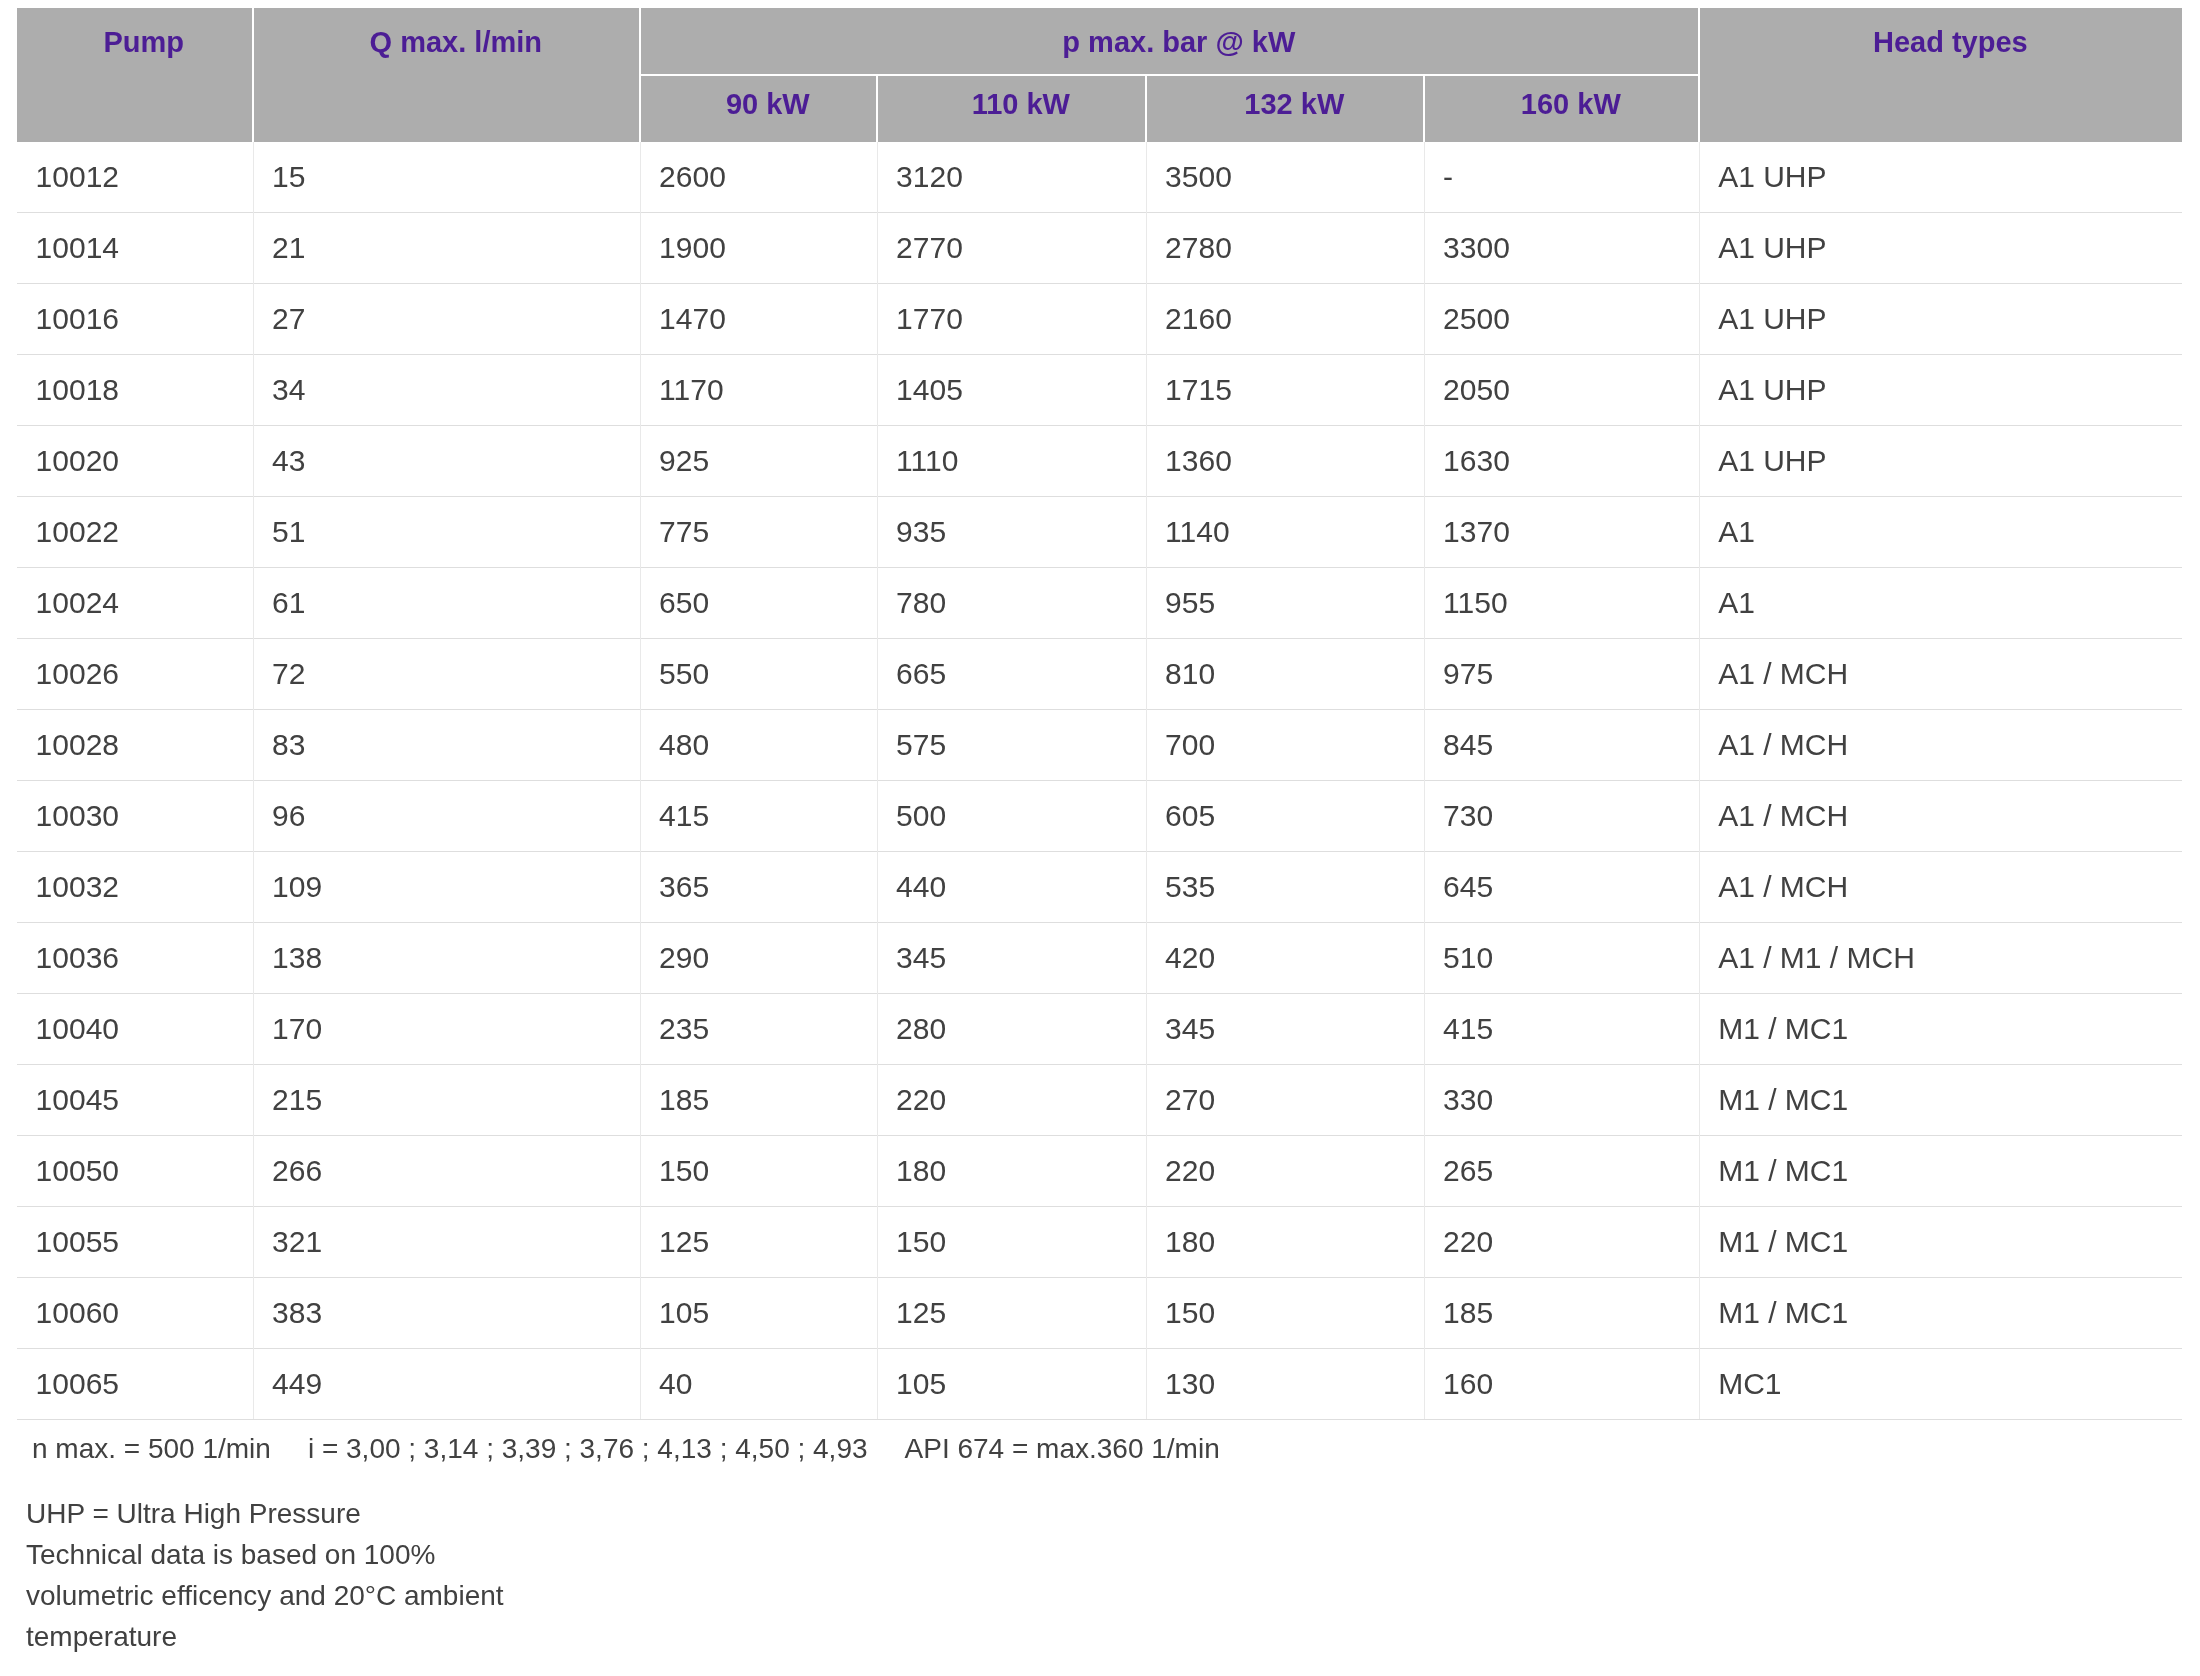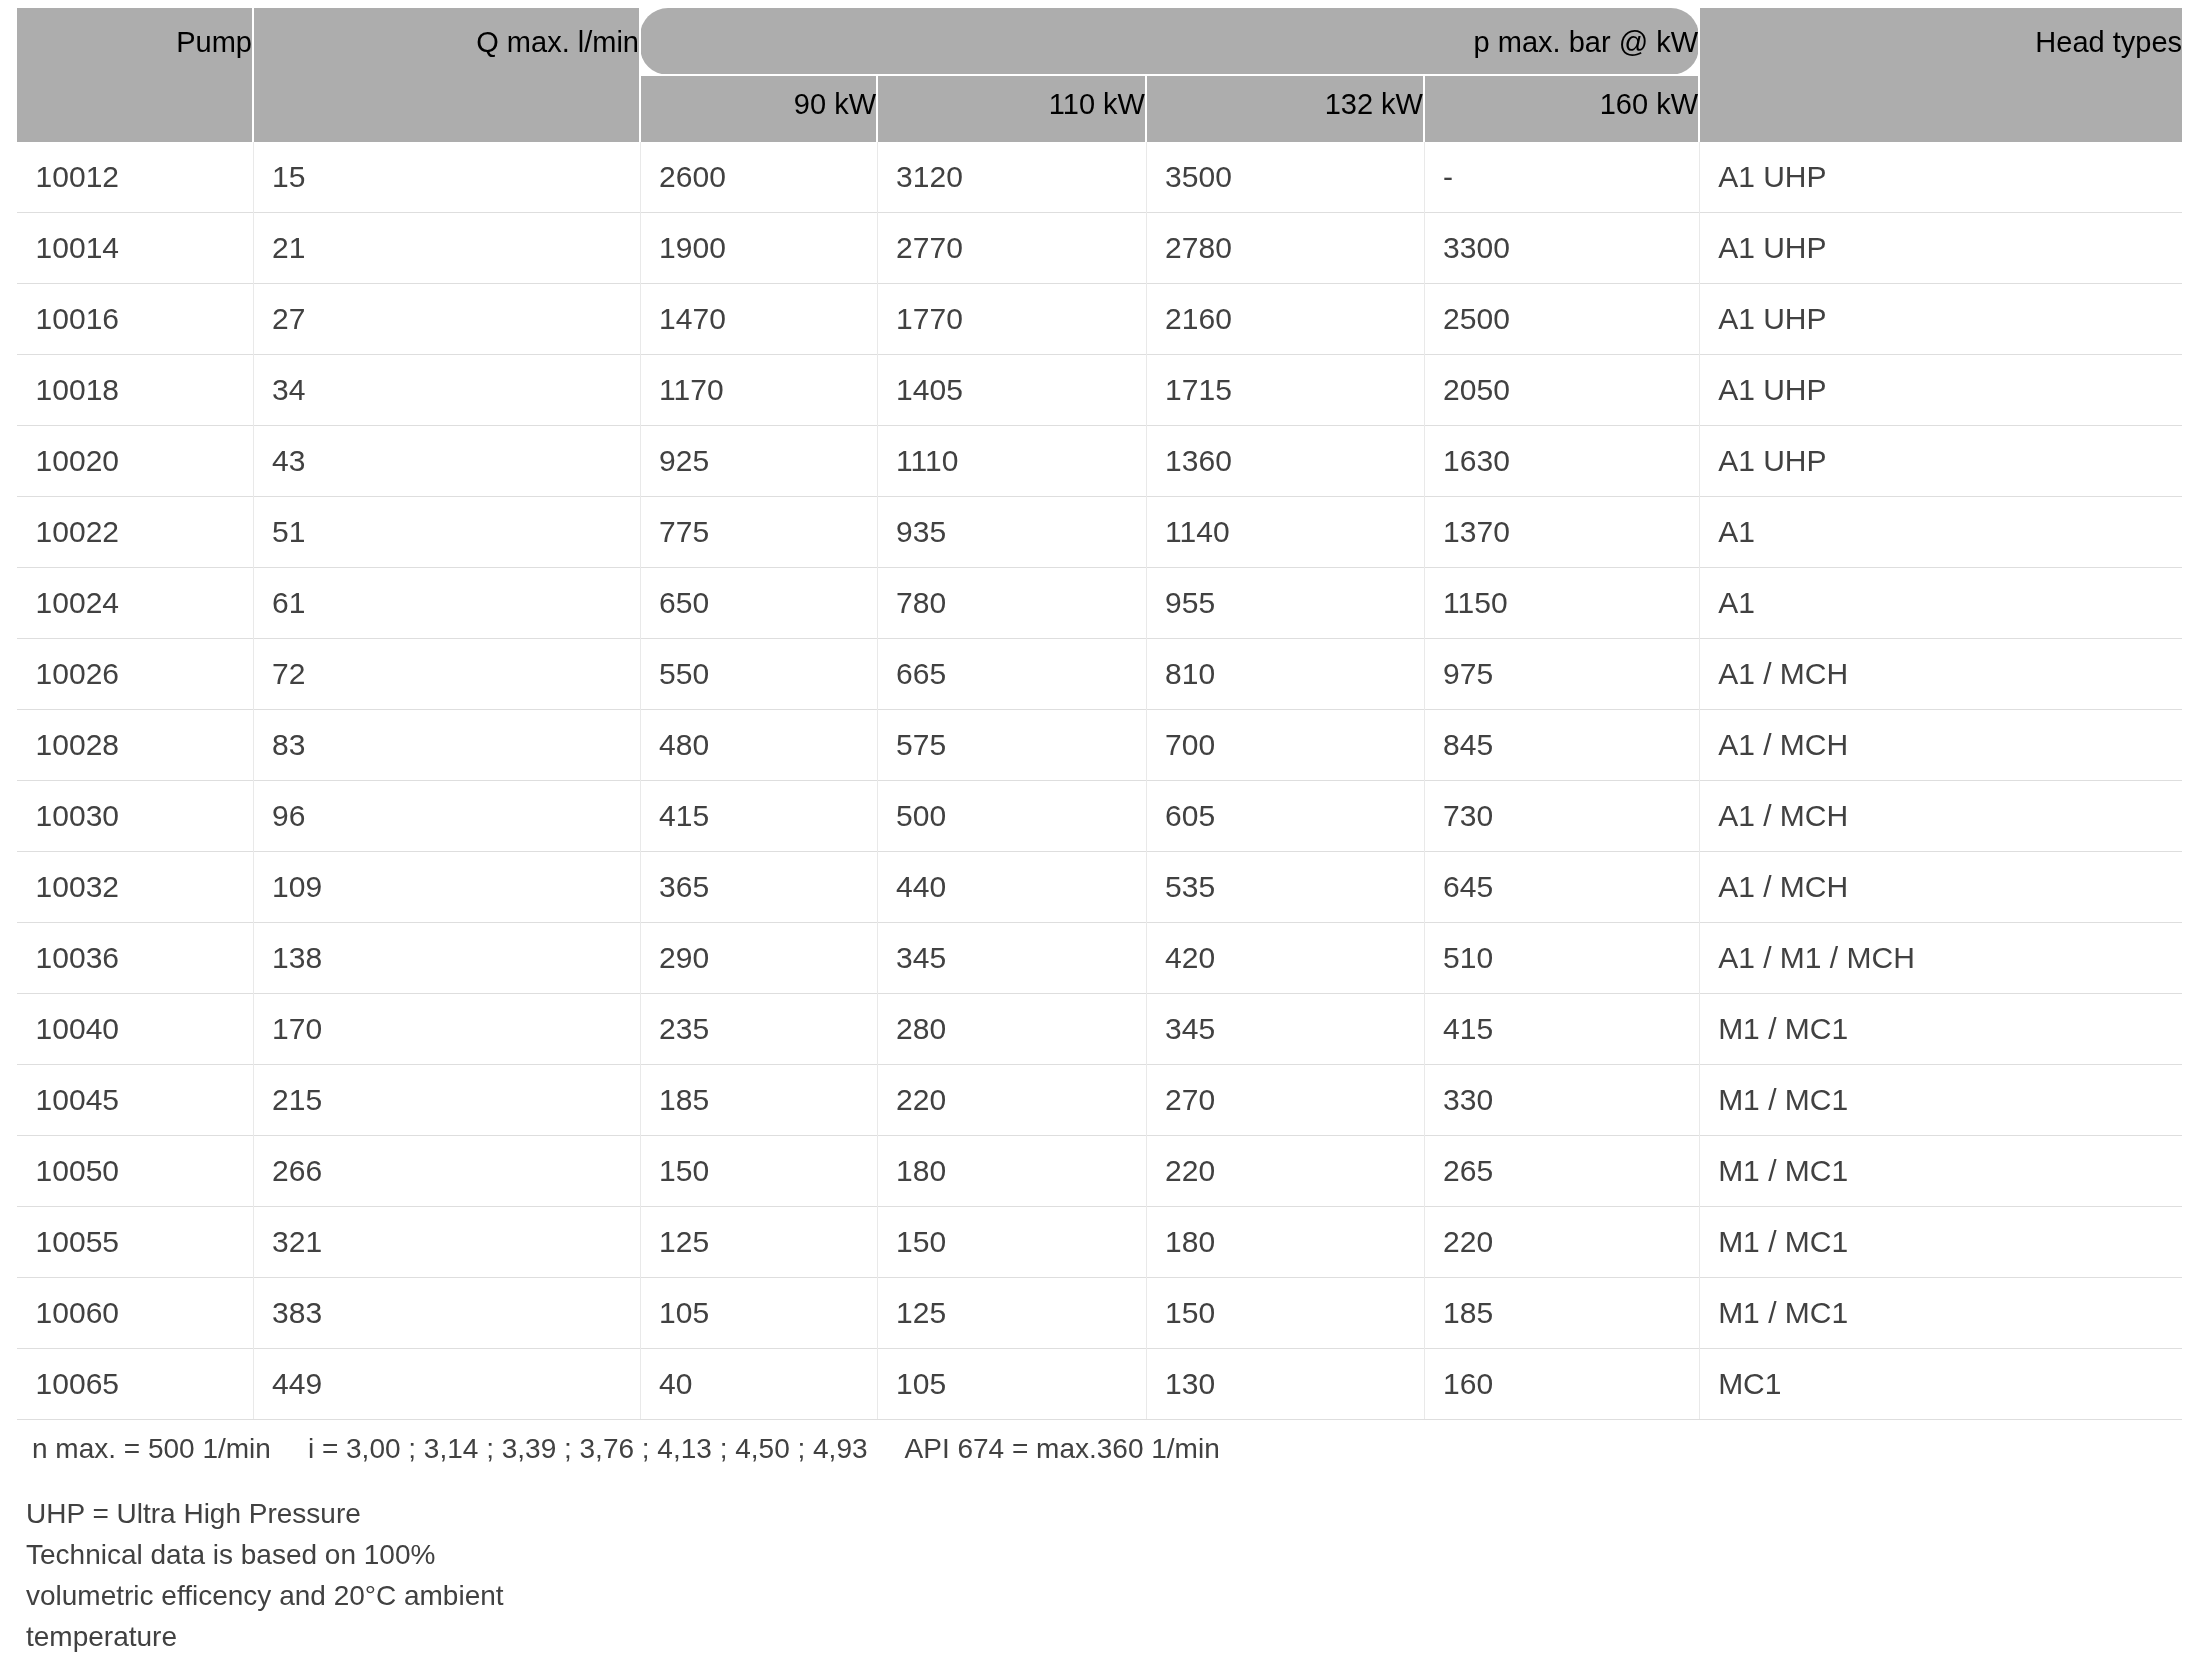--- a/index.html
+++ b/index.html
@@ -18,30 +18,30 @@
   }
   .page{padding:7.5px 18.6px 0 17px;}
 
   table.pump-table{
     border-collapse:collapse;
     table-layout:fixed;
     width:2165px;
   }
   thead th{
     background:var(--header-bg);
-    color:#000000;
-    font-weight:400;
+    color:#4c1d95;
+    font-weight:700;
     font-size:29px;
-    text-align:right;
+    text-align:center;
     vertical-align:top;
     padding:18.6px 0 0 18.6px;
   }
   thead tr.h1 th{height:67px;}
   thead tr.h1 th + th{border-left:2.8px solid #ffffff;margin-left:24px;}
-  thead th.group{border-bottom:2.8px solid #ffffff;border-radius:28px;}
+  thead th.group{border-bottom:2.8px solid #ffffff;}
   thead tr.sub th{
     height:67px;
     padding-top:12px;
     border-left:2.8px solid #ffffff;
   }
   tbody td{
     height:71px;
     vertical-align:middle;
     padding:0 0 0 18.6px;
     font-size:30px;

